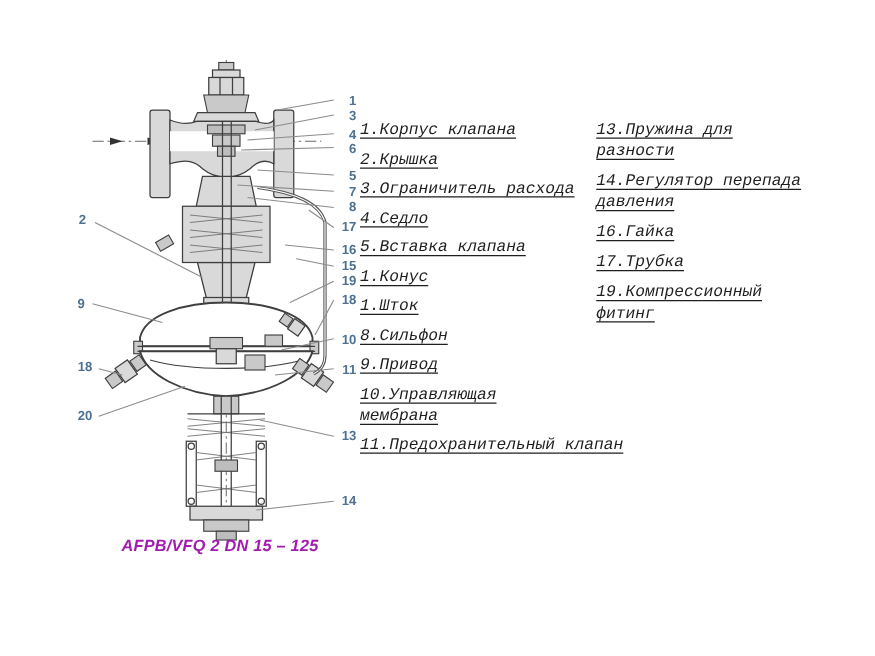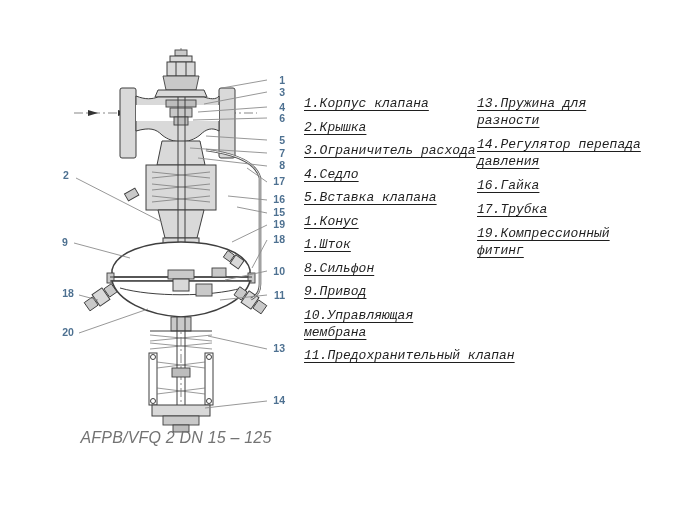--- a/index.html
+++ b/index.html
@@ -17,31 +17,31 @@
     font-style:italic;
     font-size:13px;
     line-height:17px;
   }
   .col .item { margin-bottom:6.5px; }
   .col .u {
     text-decoration:underline;
     text-underline-offset:2.5px;
     text-decoration-thickness:1px;
   }
-  .col-left  { left:304px; top:95px;  width:176px; }
+  .col-left  { left:288px; top:95px;  width:176px; }
   .col-right { left:477px; top:95px;  width:172px; }
   .col-right .item { margin-bottom:7px; }
   .col-left .item:last-child { white-space:nowrap; }
 
   .caption {
     position:absolute; left:61px; top:429px; width:230px;
     text-align:center;
-    font-style:italic; font-weight:normal;
-    font-size:16px; letter-spacing:0.2px;
-    color:#737373;
+    font-style:italic; font-weight:bold;
+    font-size:13px; letter-spacing:0.2px;
+    color:#a21caf;
   }
 
   
   .fillA   { fill:#d9d9d9; stroke:#3f3f3f; stroke-width:1; }
   .fillB   { fill:#c9c9c9; stroke:#3f3f3f; stroke-width:0.9; }
   .fillC   { fill:#bdbdbd; stroke:#3f3f3f; stroke-width:0.9; }
   .shell   { fill:#ffffff; stroke:#3f3f3f; stroke-width:1.5; }
   .lineT   { stroke:#3f3f3f; stroke-width:1; fill:none; }
   .hatch   { stroke:#6f6f6f; stroke-width:0.7; fill:none; }
   .cline   { stroke:#555555; stroke-width:0.7; fill:none; stroke-dasharray:9 3 2 3; }

